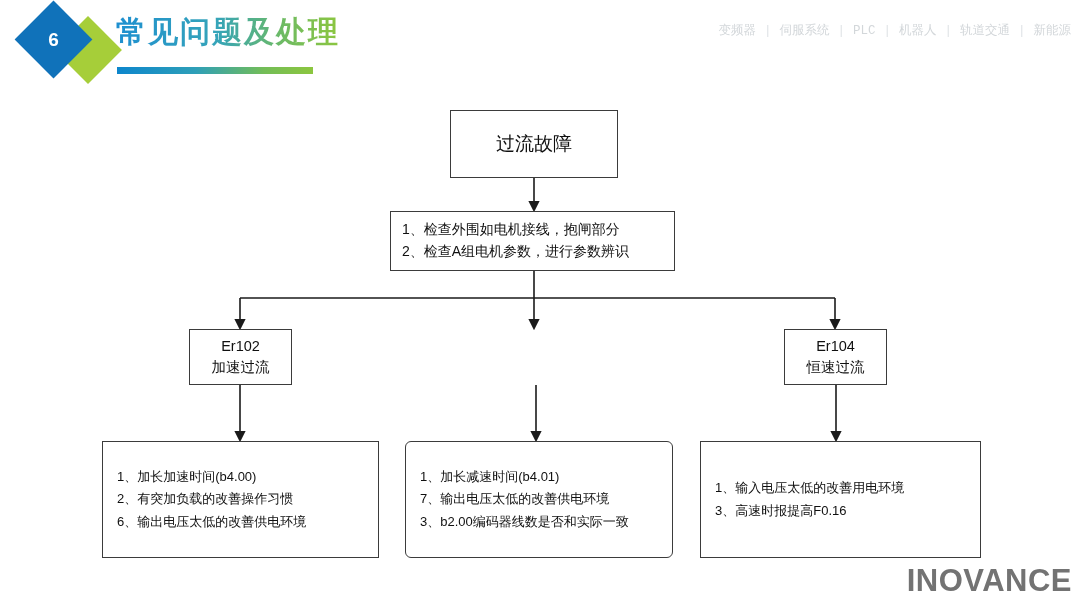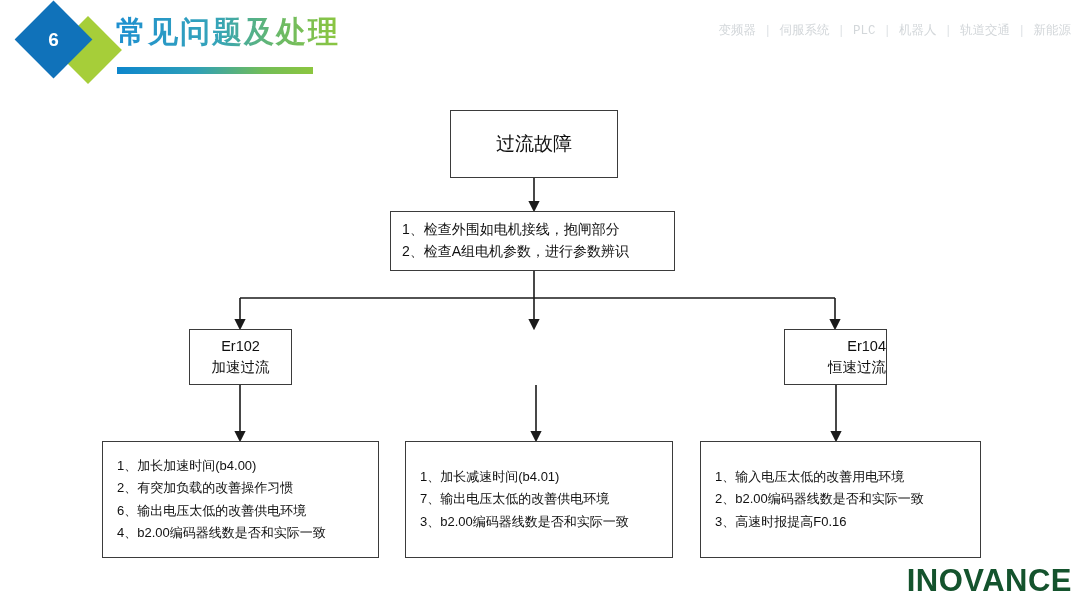--- a/index.html
+++ b/index.html
@@ -149,49 +149,49 @@
   }
 
   .node-err {
     width: 103px;
     height: 56px;
     top: 322px;
     font-size: 14.5px;
   }
   #node-er102 { left: 189px; }
   #node-er103 { left: 484px; }
-  #node-er104 { left: 784px; align-items: flex-end; }
+  #node-er104 { left: 784px; }
   .node-err .line { line-height: 1.45; }
 
   .node-detail {
     top: 434px;
     height: 117px;
     font-size: 13px;
     padding-left: 14px;
   }
   #node-detail-1 { left: 102px; width: 277px; }
-  #node-detail-2 { left: 405px; width: 268px; }
+  #node-detail-2 { left: 405px; width: 268px; border-radius: 6px; }
   #node-detail-3 { left: 700px; width: 281px; }
   .node-detail .line { line-height: 1.72; }
 
   svg#connectors {
     position: absolute;
     left: 0;
     top: 0;
     width: 1080px;
     height: 607px;
     pointer-events: none;
   }
 
   
   #brand-logo {
     position: absolute;
     right: 8px;
     bottom: 8px;
-    color: #14532d;
+    color: #737373;
     font-size: 31px;
     font-weight: bold;
     letter-spacing: 0.5px;
     font-family: "Liberation Sans", "DejaVu Sans", sans-serif;
   }
 </style>
 </head>
 <body>
 
 <div id="slide">
@@ -258,30 +258,28 @@
     </div>
     <div class="node center node-err" id="node-er104">
       <div class="line">Er104</div>
       <div class="line">恒速过流</div>
     </div>
 
     <div class="node left node-detail" id="node-detail-1">
       <div class="line">1、加长加速时间(b4.00)</div>
       <div class="line">2、有突加负载的改善操作习惯</div>
       <div class="line">6、输出电压太低的改善供电环境</div>
-      <div class="line">4、b2.00编码器线数是否和实际一致</div>
     </div>
     <div class="node left node-detail" id="node-detail-2">
       <div class="line">1、加长减速时间(b4.01)</div>
       <div class="line">7、输出电压太低的改善供电环境</div>
       <div class="line">3、b2.00编码器线数是否和实际一致</div>
     </div>
     <div class="node left node-detail" id="node-detail-3">
       <div class="line">1、输入电压太低的改善用电环境</div>
-      <div class="line">2、b2.00编码器线数是否和实际一致</div>
       <div class="line">3、高速时报提高F0.16</div>
     </div>
 
   </div>
 
   <div id="brand-logo">INOVANCE</div>
 
 </div>
 
 </body></html>

